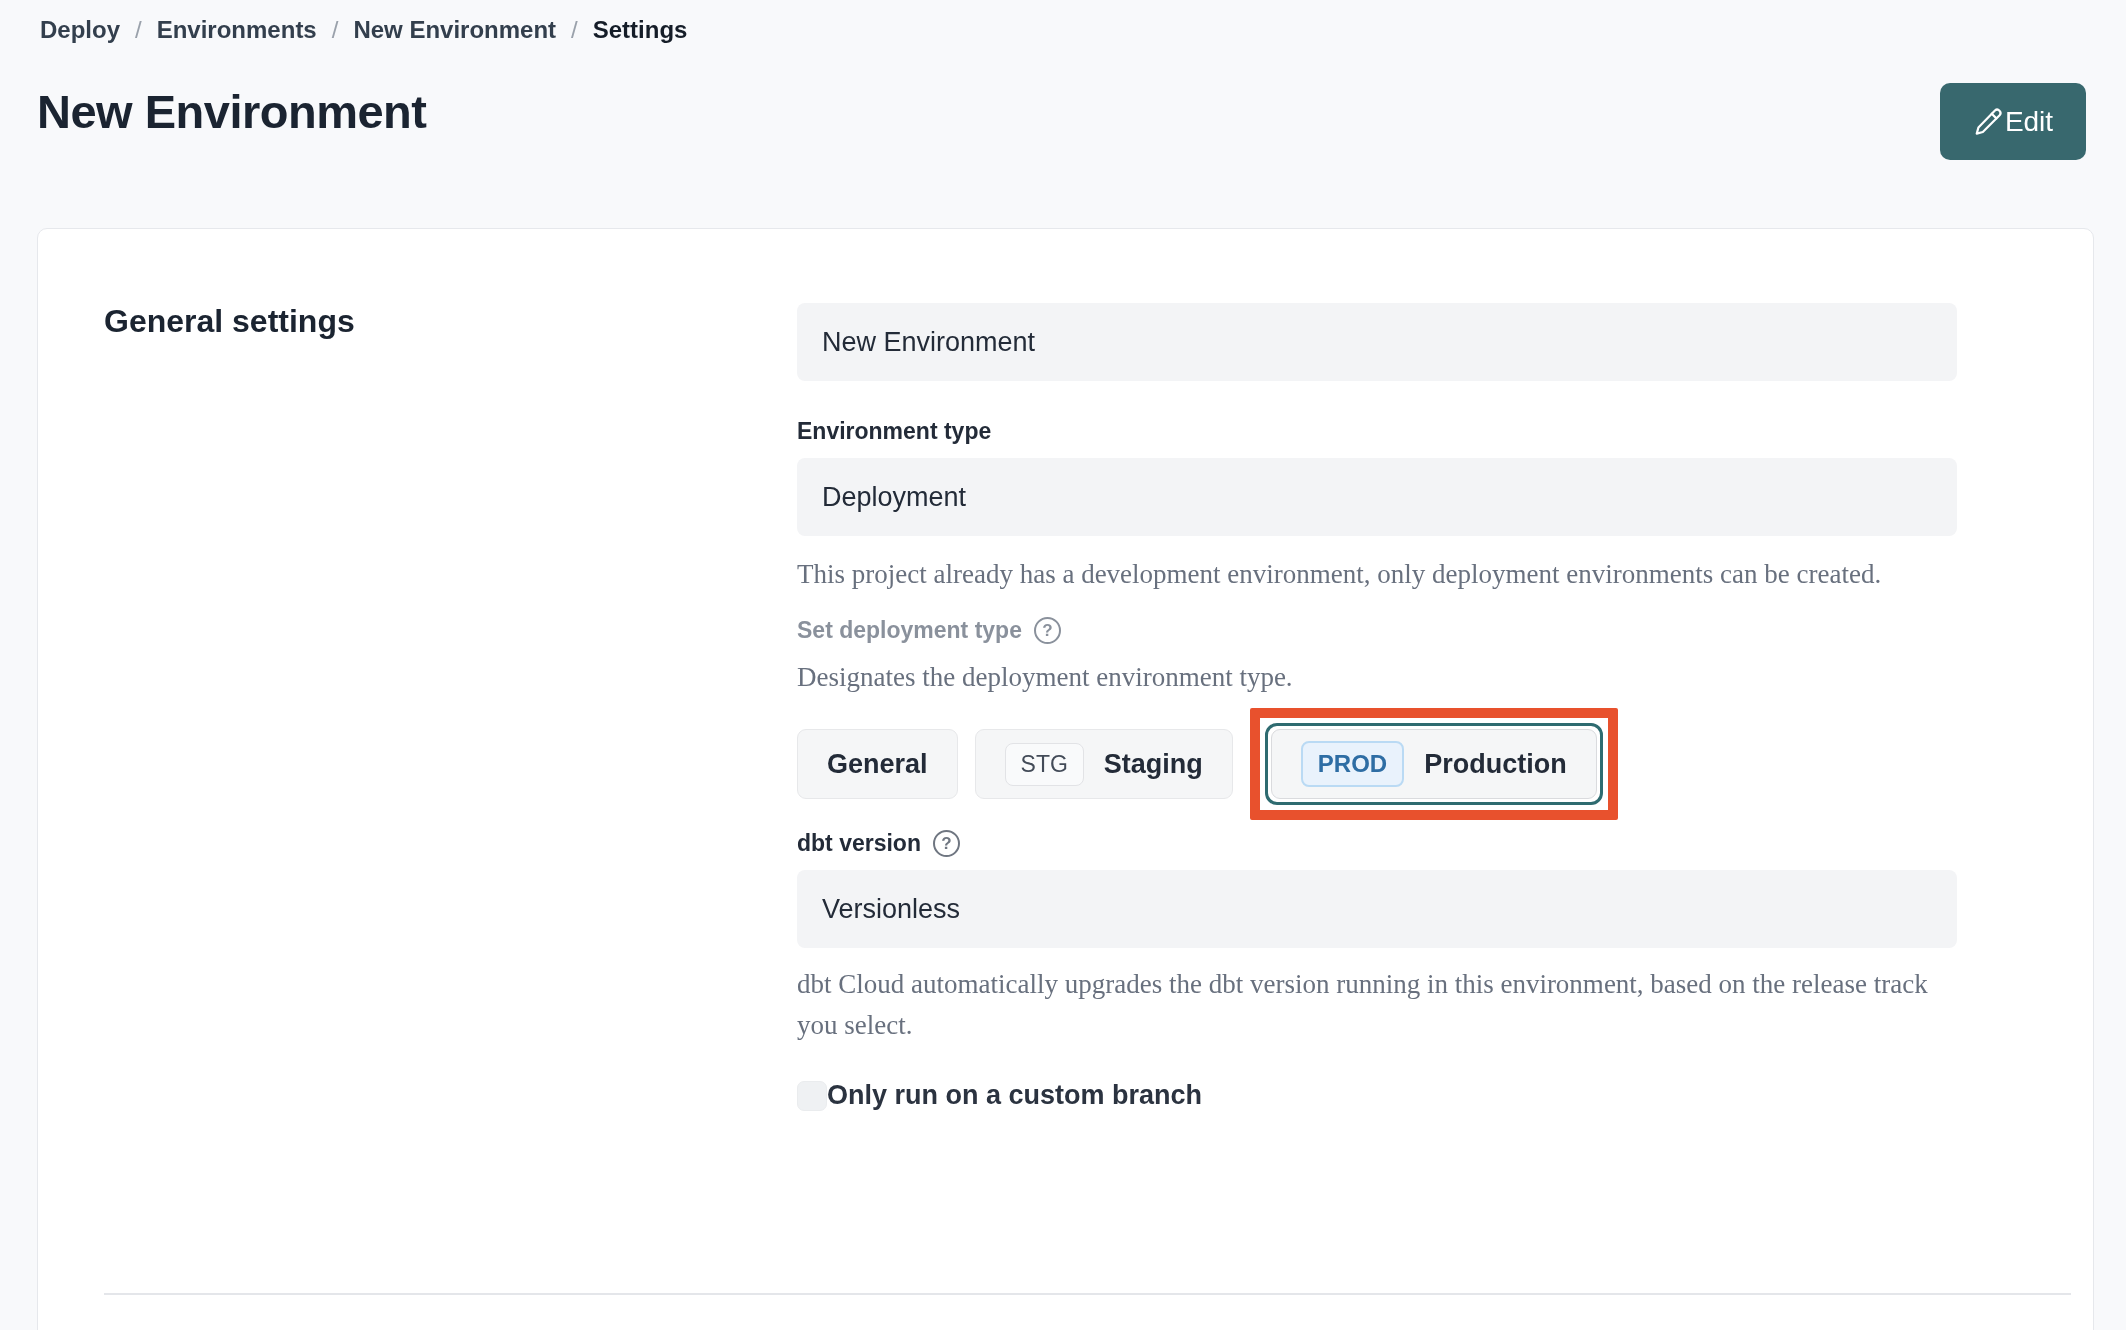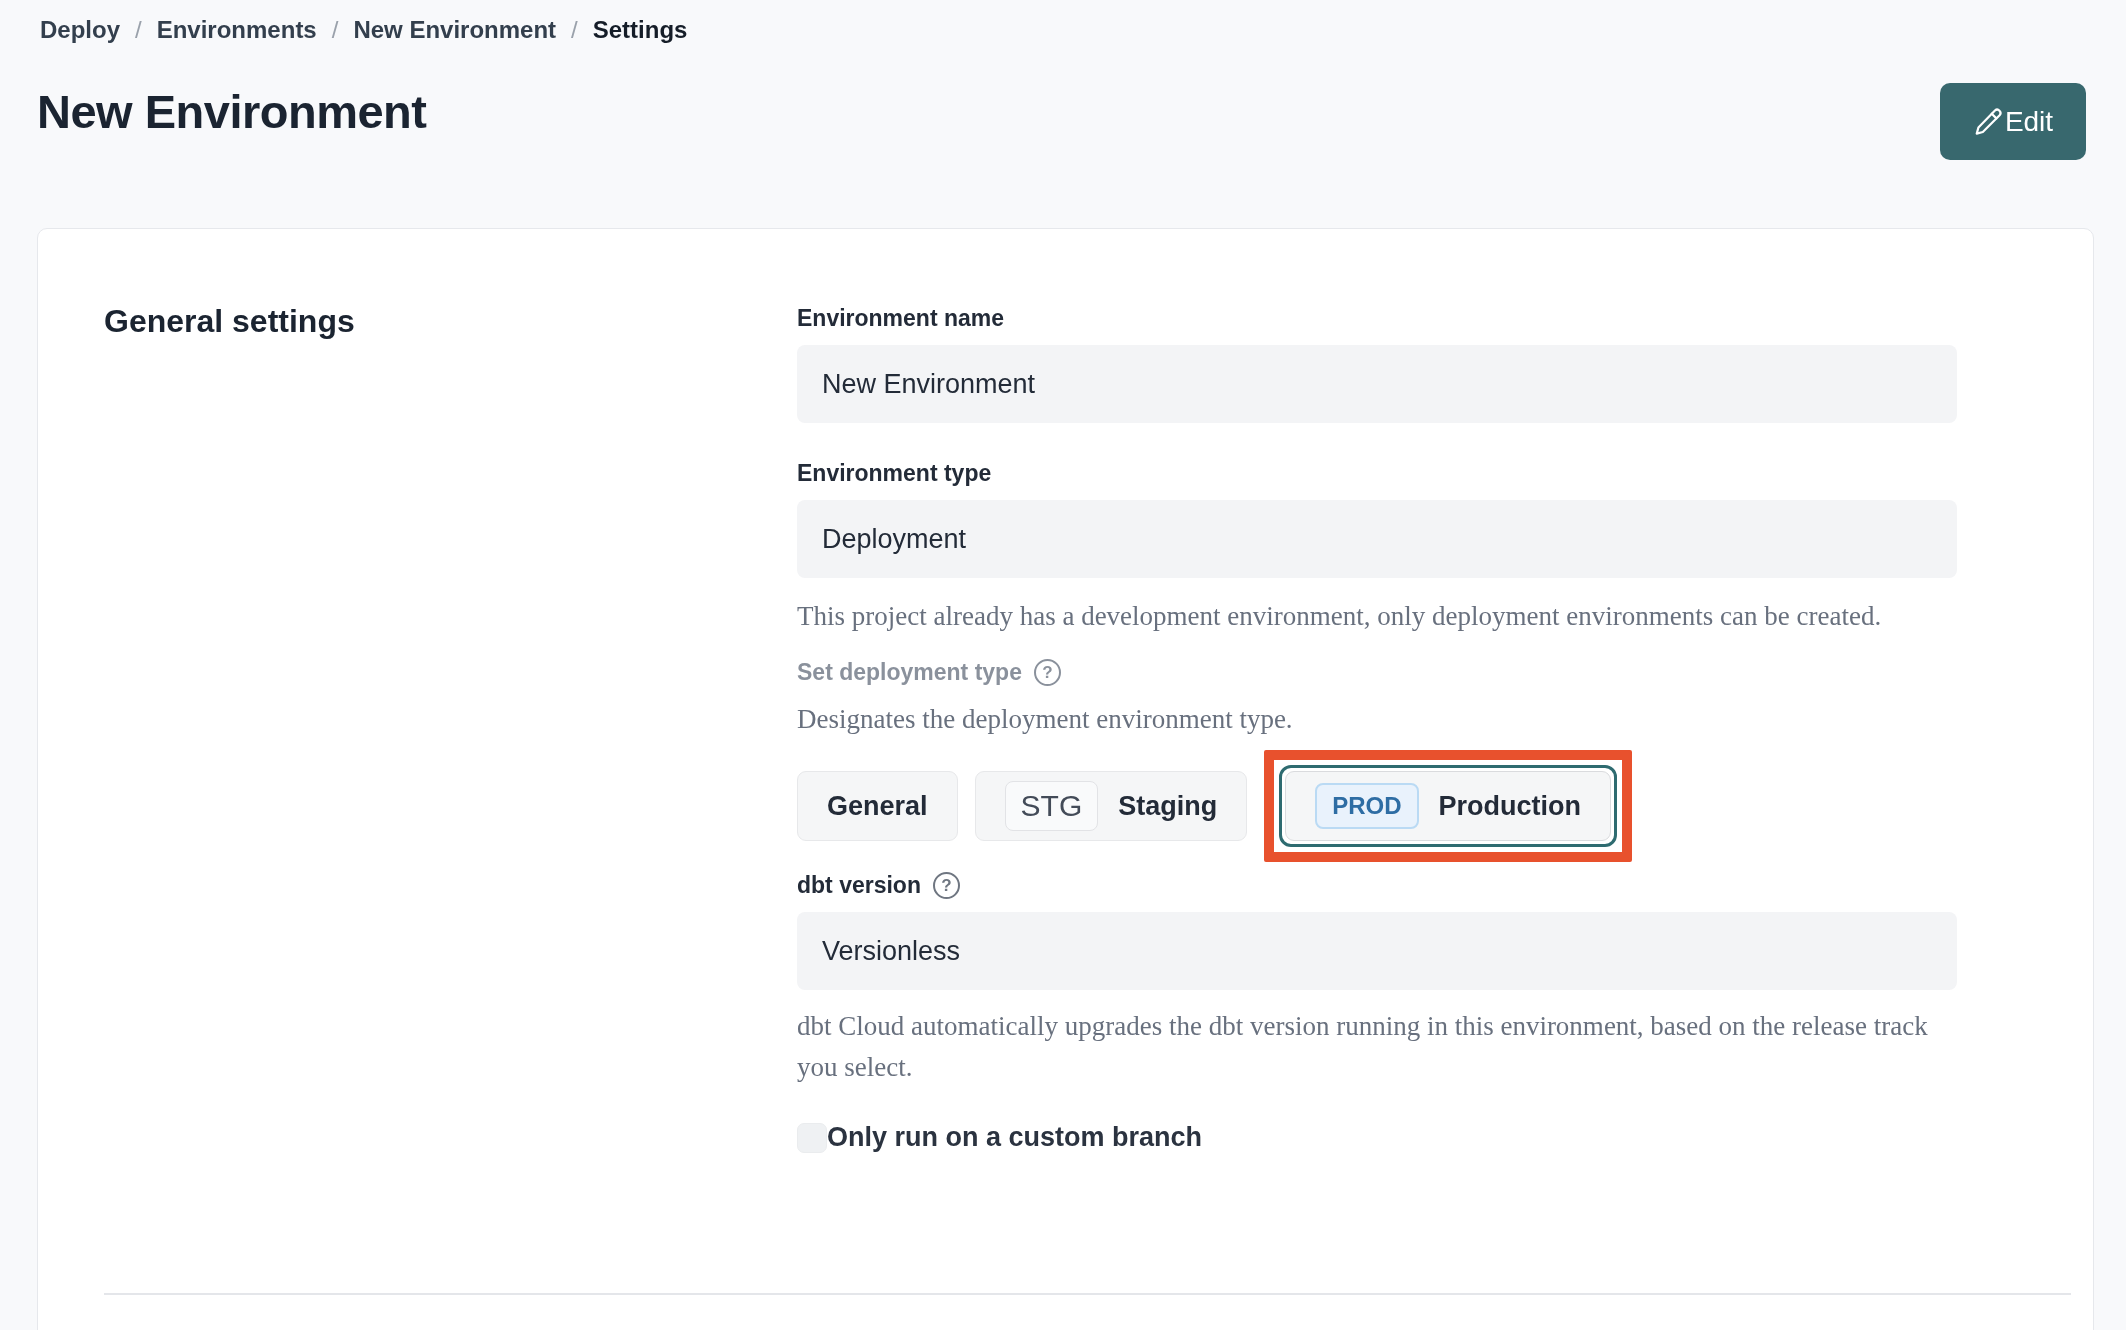--- a/index.html
+++ b/index.html
@@ -71,21 +71,21 @@
   .options-row {
     display:flex; align-items:center; gap:17px; height:124px; margin-bottom:2px;
   }
   .opt-btn {
     height:70px; background:#f5f6f7; border:1px solid #e7e8ea; border-radius:9px;
     display:flex; align-items:center; gap:20px; padding:0 29px;
     font-family:inherit; font-size:27px; font-weight:700; color:#232b38;
     cursor:pointer;
   }
   .chip {
-    font-size:30px; font-weight:400; padding:9px 15px; border-radius:8px; line-height:1;
+    font-size:23px; font-weight:400; padding:9px 15px; border-radius:8px; line-height:1;
   }
   .chip-stg { color:#434b58; border:1px solid #e2e3e6; background:#f9fafb; }
   .chip-prod { color:#2e6da4; border:2px solid #badaf4; background:#e9f2fc; font-size:24px;font-weight:bold; }
   .annotation-box {
     border:10px solid #e8512d; padding:5px; border-radius:2px;
   }
   .selected-ring {
     border:3px solid #2e6b70; border-radius:12px; padding:3px; background:#ffffff;
   }
   .selected-ring .opt-btn { border-color:#dadbde; }
@@ -125,23 +125,20 @@
   </span>
   <span>Edit</span>
 </button>
 
 <section class="card">
 
   <h2 class="section-title">General settings</h2>
 
   <div class="form-col">
 
-    <div class="field-label">
-      <span>Environment name</span>
-    </div>
     <div class="input" id="input-name">
       <span>New Environment</span>
     </div>
 
     <div class="field-label">
       <span>Environment type</span>
     </div>
     <div class="input" id="input-type">
       <span>Deployment</span>
     </div>

